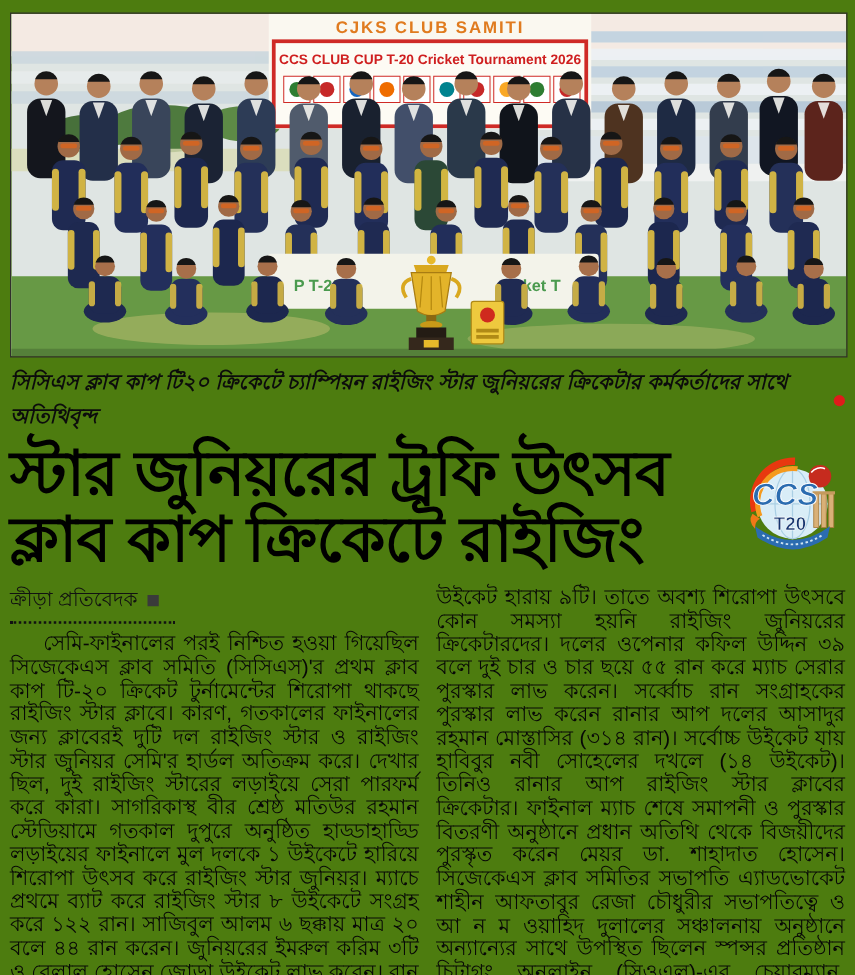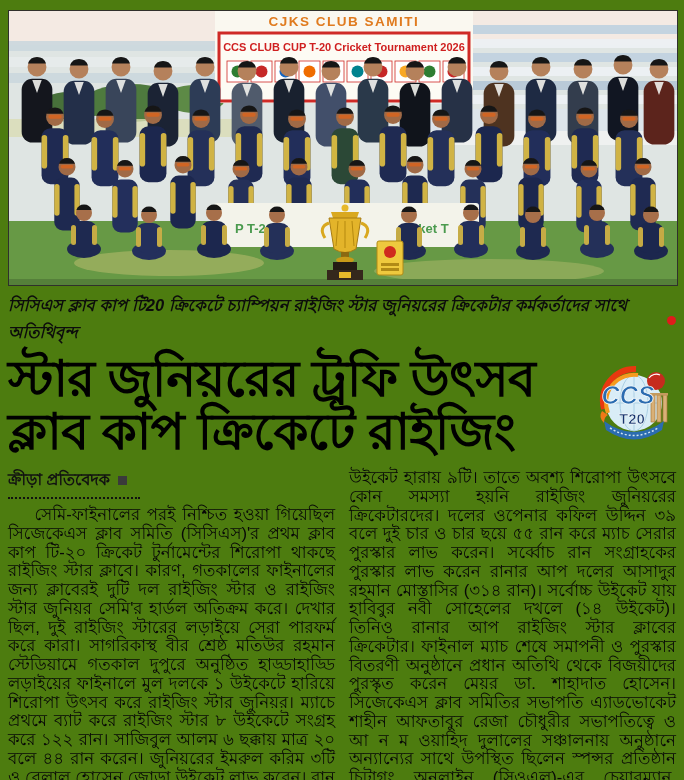--- a/index.html
+++ b/index.html
@@ -19,21 +19,21 @@
   
   .headline-row{display:flex;align-items:flex-start;margin-top:6px;width:668px;}
   .headline{margin:0;flex:1 1 auto;font-size:50px;line-height:1.06;font-weight:800;color:#000;letter-spacing:-0.5px;}
   .headline .hl{display:block;white-space:nowrap;}
   .logo{flex:0 0 84px;margin-top:4px;}
   .logo text{font-family:"Liberation Sans",sans-serif;}
   
   .article{display:flex;gap:14px;margin-top:10px;width:668px;}
   .col{flex:1 1 0;min-width:0;}
   .byline-row{display:flex;align-items:center;height:22px;}
-  .byline{font-size:16px;font-weight:700;color:#111;}
+  .byline{font-size:16px;font-weight:400;color:#111;}
   .byline-square{display:inline-block;width:9px;height:9px;background:#3a3a3a;margin-left:8px;}
   .dotted{width:132px;height:5px;border-bottom:2.5px dotted #111;margin:1px 0 7px 0;}
   .body-text{margin:0;font-size:16.6px;line-height:1.13;text-align:justify;color:#070707;}
   .body-text.indent{text-indent:1.6em;}
 </style>
 </head>
 <body>
 
 <div class="page">
 
@@ -205,21 +205,21 @@
       <g>
         <rect x="368" y="230" width="26" height="34" rx="2" fill="#eec93e" stroke="#b08a16" stroke-width="1"></rect>
         <circle cx="381" cy="241" r="6" fill="#cf2a1e"></circle>
         <rect x="372" y="252" width="18" height="3" fill="#b08a16"></rect>
         <rect x="372" y="257" width="18" height="3" fill="#b08a16"></rect>
       </g>
     </svg>
   </figure>
 
   <div class="caption-row">
-    <span class="caption">সিসিএস ক্লাব কাপ টি20 ক্রিকেটে চ্যাম্পিয়ন রাইজিং স্টার জুনিয়রের ক্রিকেটার কর্মকর্তাদের সাথে অতিথিবৃন্দ</span>
+    <span class="caption">সিসিএস ক্লাব কাপ টি২০ ক্রিকেটে চ্যাম্পিয়ন রাইজিং স্টার জুনিয়রের ক্রিকেটার কর্মকর্তাদের সাথে অতিথিবৃন্দ</span>
     <span class="red-dot"></span>
   </div>
 
   <div class="headline-row">
     <h1 class="headline">
       <span class="hl">স্টার জুনিয়রের ট্রফি উৎসব</span>
       <span class="hl">ক্লাব কাপ ক্রিকেটে রাইজিং</span>
     </h1>
     <div class="logo">
       <svg viewBox="0 0 84 94" width="84" height="94">

